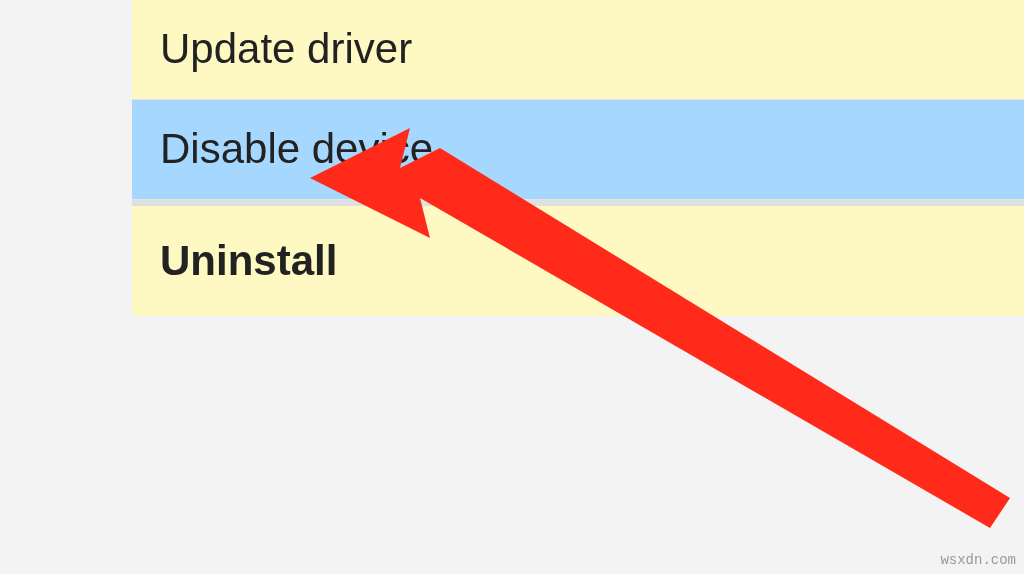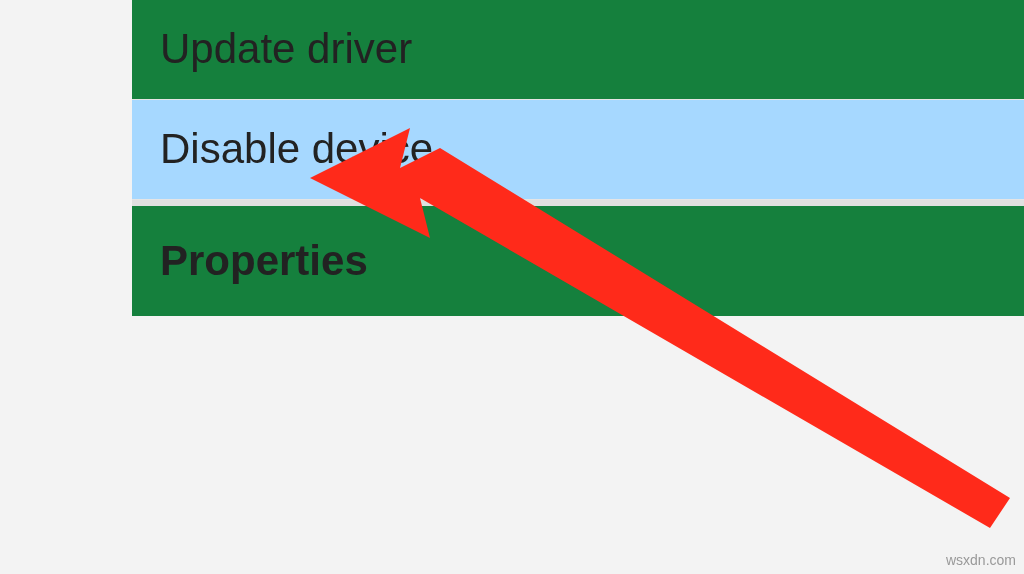--- a/index.html
+++ b/index.html
@@ -13,21 +13,21 @@
       background: #f3f3f3;
       font-family: "Segoe UI", Arial, sans-serif;
       position: relative;
       overflow: hidden;
     }
     .context-menu {
       position: absolute;
       left: 132px;
       top: 0;
       width: 892px;
-      background: #15803d;
+      background: #fef9c3;
     }
     .menu-item {
       padding: 20px 28px;
       font-size: 42px;
       color: #222;
       font-weight: 400;
       border-bottom: 1px solid #e5e5e5;
       cursor: default;
       line-height: 1.4;
     }
@@ -47,41 +47,41 @@
       left: 310px;
       top: 118px;
       pointer-events: none;
     }
     .watermark {
       position: absolute;
       right: 8px;
       bottom: 6px;
       font-size: 14px;
       color: #999;
-      font-family: Liberation Sans, sans-serif;
+      font-family: Liberation Mono, monospace;
     }
     .separator-wide {
       height: 3px;
       background: #e0e0e0;
     }
   </style>
 </head>
 <body>
 
 <div class="context-menu">
   <div class="menu-item">
     <span>Update driver</span>
   </div>
   <div class="menu-item highlighted">
     <span>Disable device</span>
   </div>
   <div class="separator-wide"></div>
   <div class="separator-wide"></div>
   <div class="menu-item properties no-border">
-    <span>Properties</span>
+    <span>Uninstall</span>
   </div>
 </div>
 
 <svg class="annotation-arrow" width="720" height="420" viewBox="0 0 720 420">
   <defs></defs>
   <polygon points="0,60 100,10 90,50 130,30 700,380 680,410 110,80 120,120" fill="#ff2a1a"></polygon>
 </svg>
 
 <div class="watermark">wsxdn.com</div>
 

